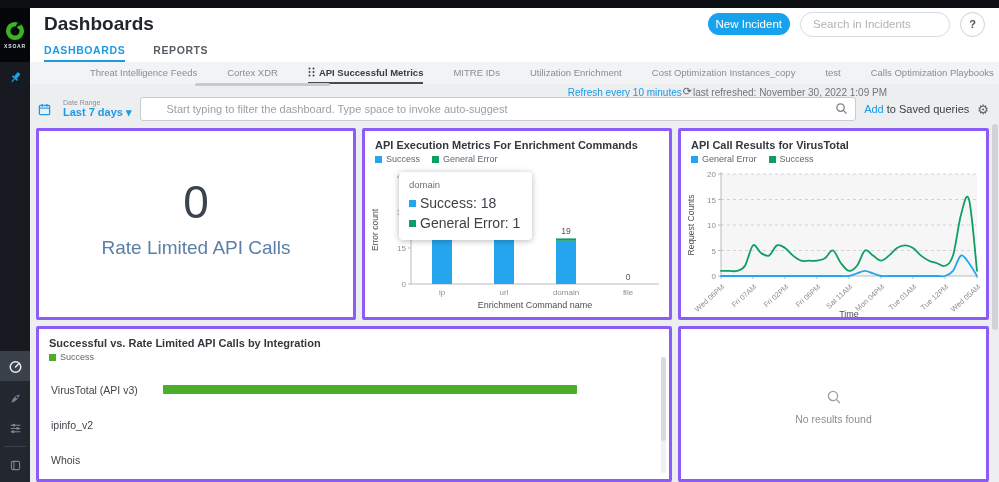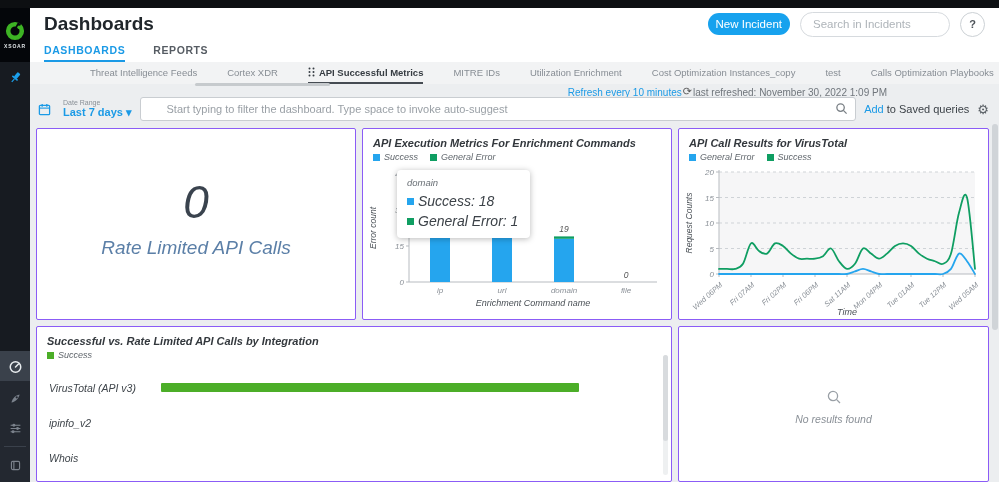--- a/index.html
+++ b/index.html
@@ -48,21 +48,21 @@
   .dr-value { font-size:11px; font-weight:700; color:#1b9ae6; }
   .filter-wrap { flex:1; position:relative; }
   .filter-input { width:100%; height:24px; border:1px solid #c9cdd1; border-radius:3px; background:#fff; padding:0 26px 0 26px; font-size:11px; color:#333; outline:none; }
   .filter-search-icon { position:absolute; right:8px; top:5px; }
   .saved-q { font-size:11px; color:#3c4248; white-space:nowrap; }
   .saved-q b { color:#1b9ae6; font-weight:normal; cursor:pointer; }
   .gear { font-size:13px; color:#5a6066; cursor:pointer; line-height:1; }
 
   
   .grid { flex:1; display:grid; grid-template-columns:320px 310px 1fr; grid-template-rows:192px 1fr; gap:6px; padding:4px 10px 0 6px; min-height:0; }
-  .panel { background:#fff; border:1px solid #8b5cf6; border-radius:2px; overflow:hidden; position:relative;font-style:italic; }
+  .panel { background:#fff; border:3px solid #8b5cf6; border-radius:2px; overflow:hidden; position:relative; }
   .panel-d { grid-column:1 / span 2; }
   .panel-title { font-size:11px; font-weight:700; color:#33383d; padding:8px 10px 2px; }
   .legend { display:flex; gap:12px; padding:1px 10px 0; }
   .legend-item { display:flex; align-items:center; gap:4px; font-size:9px; color:#61676d; cursor:pointer; }
   .sw { width:7px; height:7px; display:inline-block; flex-shrink:0; }
 
   .panel-a-body { height:100%; display:flex; flex-direction:column; align-items:center; justify-content:center; gap:8px; padding-bottom:14px; }
   .big-number { font-size:46px; font-weight:300; color:#3a434e; }
   .big-label { font-size:19px; color:#5b7fa7; }
 

